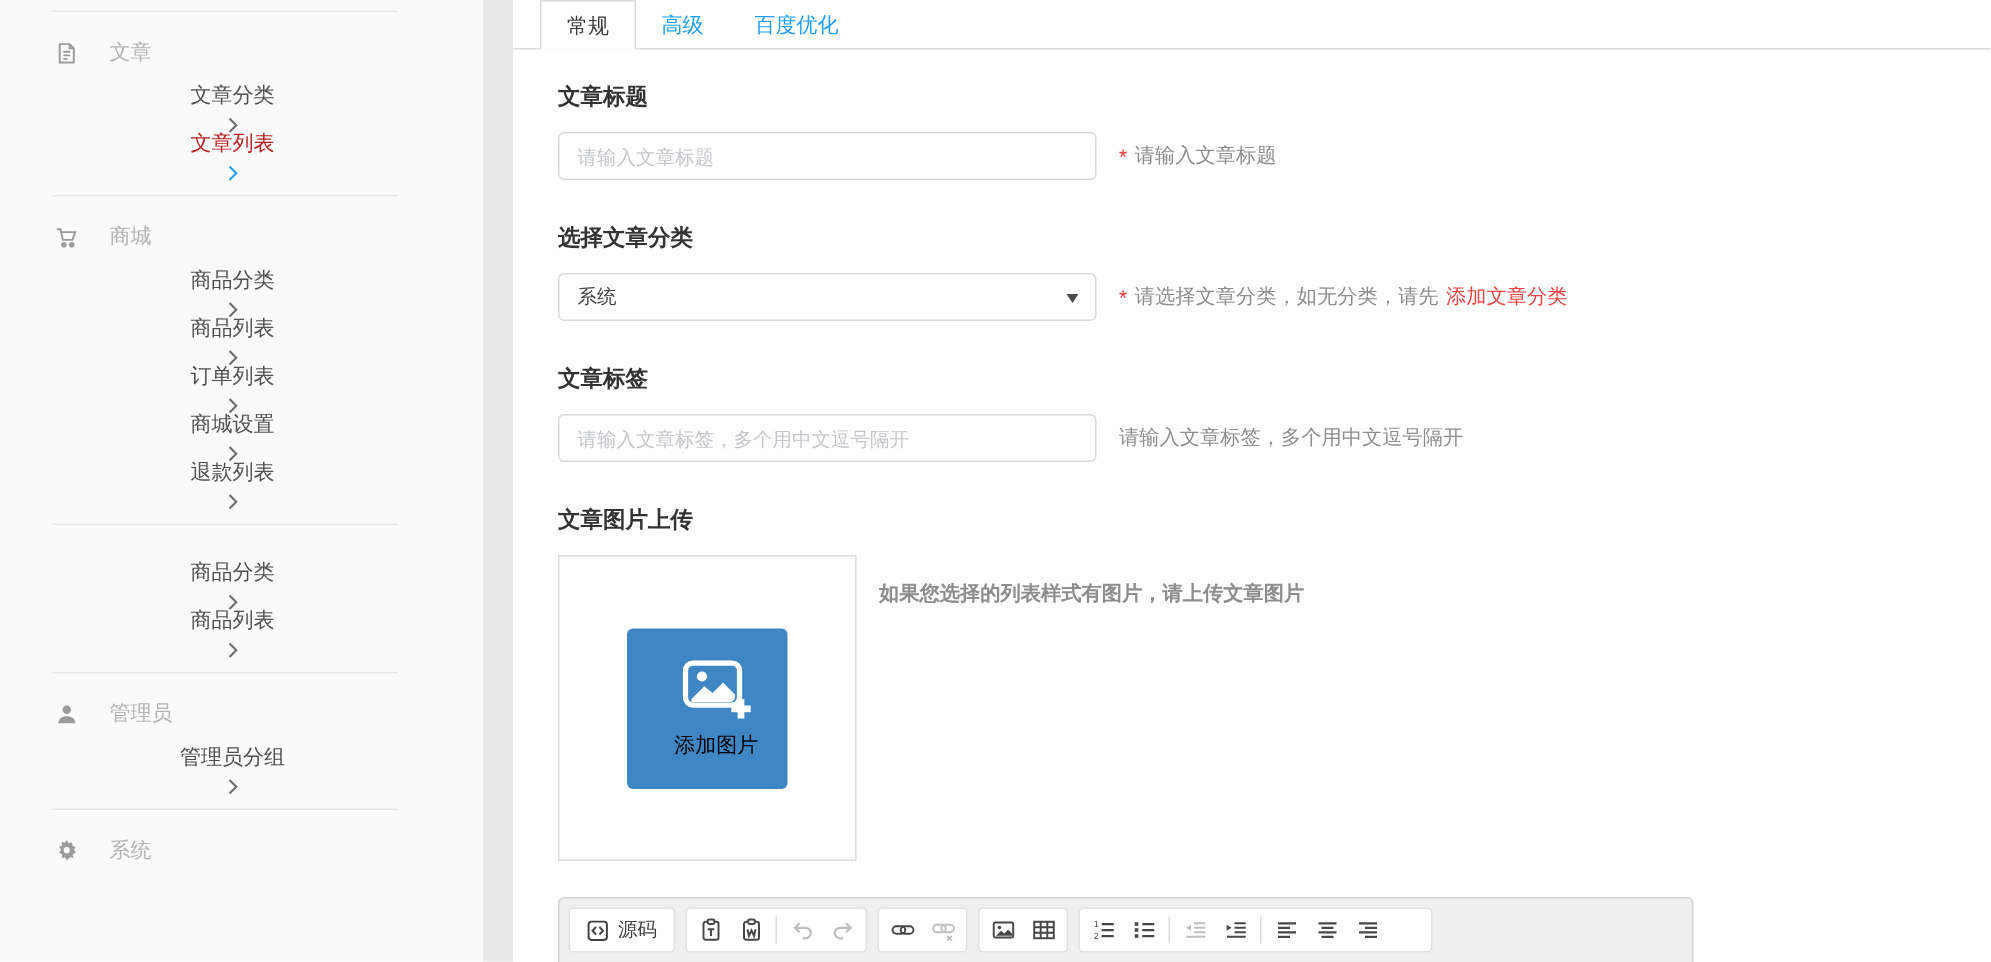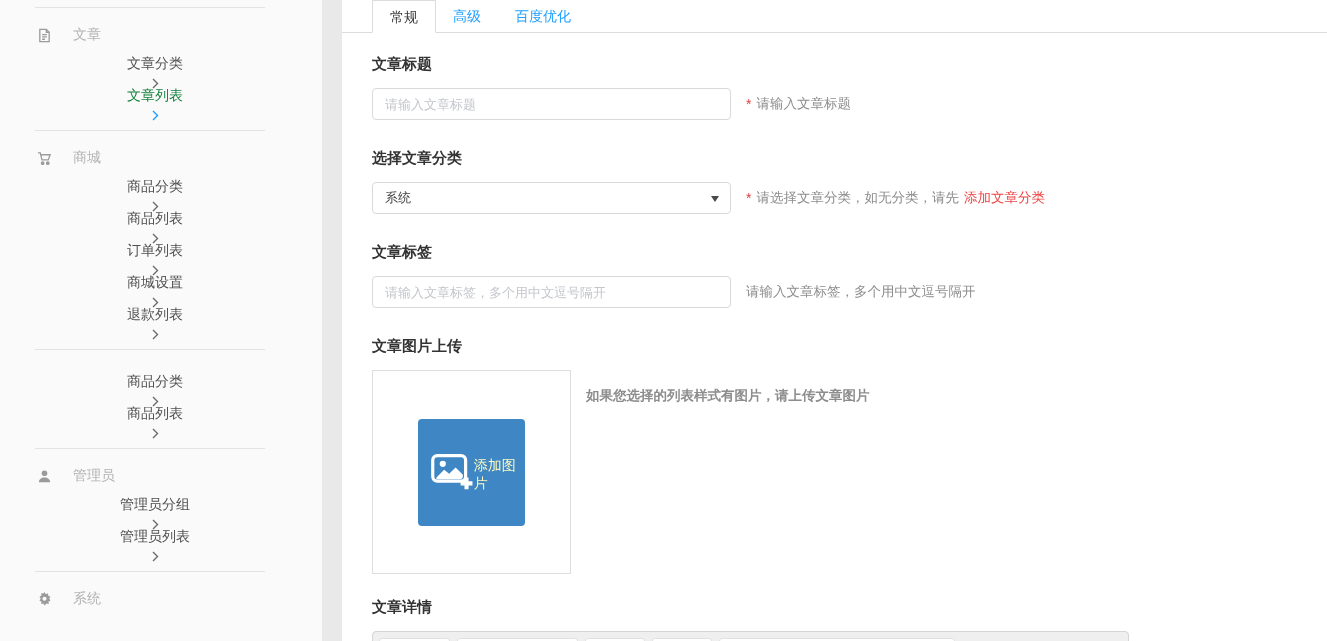--- a/index.html
+++ b/index.html
@@ -15,25 +15,25 @@
   .side-inner { margin:0 57px 0 35px; }
   .side-group { border-top:1px solid #e3e3e3; padding:15px 0 11px; }
   .side-group:first-child { margin-top:7px; }
   .group-title { display:flex; align-items:center; height:24px; color:#b3b3b3; font-size:14px; }
   .group-title .g-icon { width:15px; height:15px; margin-left:2px; margin-right:21px; color:#9b9b9b; flex:none; }
   .g-icon svg { width:100%; height:100%; display:block; }
   .side-items { margin-top:8px; }
   .side-item { display:flex; align-items:center; justify-content:space-between;
     height:32px; padding-left:22px; padding-right:12px; font-size:14px; color:#4f4f4f; cursor:pointer;flex-direction:column; }
   .side-item .chev { width:7px; height:11px; color:#6b6b6b; flex:none; }
-  .side-item.active { color:#15803d; }
+  .side-item.active { color:#b91c1c; }
   .side-item.active .chev { color:#1e9fff; }
 
   
-  .tabbar { position:relative; height:33px; border-bottom:1px solid #dcdcdc; padding-left:30px; display:flex; }
+  .tabbar { position:relative; height:33px; border-bottom:1px solid #dcdcdc; padding-left:18px; display:flex; }
   .tab { height:33px; line-height:32px; font-size:14px; padding:0 17px; cursor:pointer; }
   .tab.active { background:#fff; border:1px solid #dcdcdc; border-bottom:1px solid #fff;
     color:#3c3c3c; margin-bottom:-1px; }
   .tab.inactive { color:#1e9fff; }
 
   
   .form { padding:22px 0 0 30px; }
   .field { margin-bottom:29px; }
   .field-label { font-size:15px; font-weight:700; color:#333; margin-bottom:14px; }
   .ctrl-row { display:flex; align-items:center; }
@@ -48,21 +48,21 @@
     border-left:4px solid transparent; border-right:4px solid transparent; border-top:6px solid #4a4a4a; }
   .hint { margin-left:15px; font-size:13.5px; color:#8d8d8d; display:flex; align-items:center; white-space:nowrap; }
   .hint .req { color:#e33b3b; margin-right:5px; font-size:14px; }
   .hint a.link { color:#ef4444; text-decoration:none; margin-left:5px; cursor:pointer; }
   .ctrl-row.top .hint { padding-top:10px; }
 
   
   .upload-box { width:199px; height:204px; border:1px solid #ddd; background:#fff;
     display:flex; align-items:center; justify-content:center; }
   .upload-btn { width:107px; height:107px; background:#3e86c4; border-radius:4px; cursor:pointer;
-    display:flex; flex-direction:row; align-items:center; justify-content:center; color:#fef9c3;padding-left:12px; }
+    display:flex; flex-direction:column; align-items:center; justify-content:center; color:#000000;padding-left:12px; }
   .upload-btn svg { width:48px; height:44px; display:block; }
   .upload-btn .up-label { font-size:14px; margin-top:6px; }
 
   
   .editor-wrap { display:flex; align-items:flex-start; }
   .editor { width:757px; background:#efefef; border:1px solid #d5d5d5; border-radius:4px;
     padding:6px; height:150px; }
   .tb-row { display:flex; align-items:center; margin-bottom:6px; }
   .tb-group { display:flex; align-items:center; background:#fff; border:1px solid #e1e1e1;
     border-radius:3px; padding:1px 2px; margin-right:7px; height:30px; }
@@ -199,28 +199,20 @@
       </div>
       <div class="side-items">
         <div class="side-item">
           <span>管理员分组</span>
           <span class="chev">
             <svg viewBox="0 0 7 11" fill="none" stroke="currentColor" stroke-width="1.4">
                 <path d="M1 1l4.5 4.5L1 10"></path>
               </svg>
           </span>
         </div>
-        <div class="side-item">
-          <span>管理员列表</span>
-          <span class="chev">
-            <svg viewBox="0 0 7 11" fill="none" stroke="currentColor" stroke-width="1.4">
-                <path d="M1 1l4.5 4.5L1 10"></path>
-              </svg>
-          </span>
-        </div>
       </div>
     </div>
 
     <div class="side-group">
       <div class="group-title">
         <span class="g-icon">
           <svg viewBox="0 0 16 16" fill="currentColor">
             <path d="M8 0l1.2 2.2 2.5-.5.5 2.5L14.4 5 13 7l1.4 2-2.2 1.3.5 2.5-2.5-.5L8 14.5l-1.2-2.2-2.5.5.5-2.5L2.6 9 4 7 2.6 5l2.2-1.3-.5-2.5 2.5.5z"></path>
             <circle cx="8" cy="7.2" r="2.2" fill="#fafafa"></circle>
           </svg>
@@ -295,21 +287,20 @@
             <div class="up-label">添加图片</div>
           </div>
         </div>
         <div class="hint" style="padding-top:17px;font-weight:bold;">
           <span>如果您选择的列表样式有图片，请上传文章图片</span>
         </div>
       </div>
     </div>
 
     <div class="field">
-      <div class="field-label">文章详情</div>
       <div class="editor-wrap">
         <div class="editor">
 
           <div class="tb-row">
             <div class="tb-group">
               <div class="tb-btn-label">
                 <svg viewBox="0 0 16 16" fill="none" stroke="currentColor" stroke-width="1.4">
                   <rect x="1.5" y="1.5" width="13" height="13" rx="2"></rect>
                   <path d="M6.8 5.3 4.3 8l2.5 2.7M9.2 5.3 11.7 8l-2.5 2.7"></path>
                 </svg>

